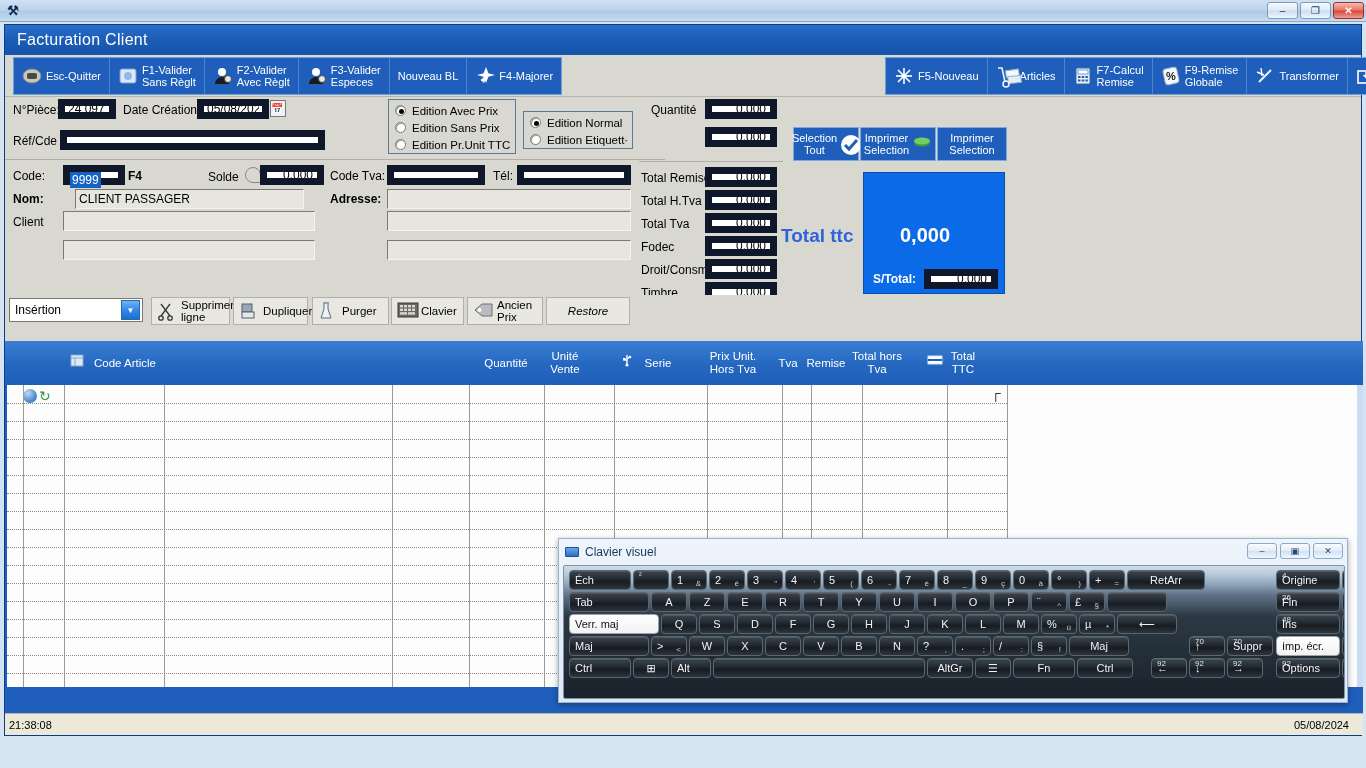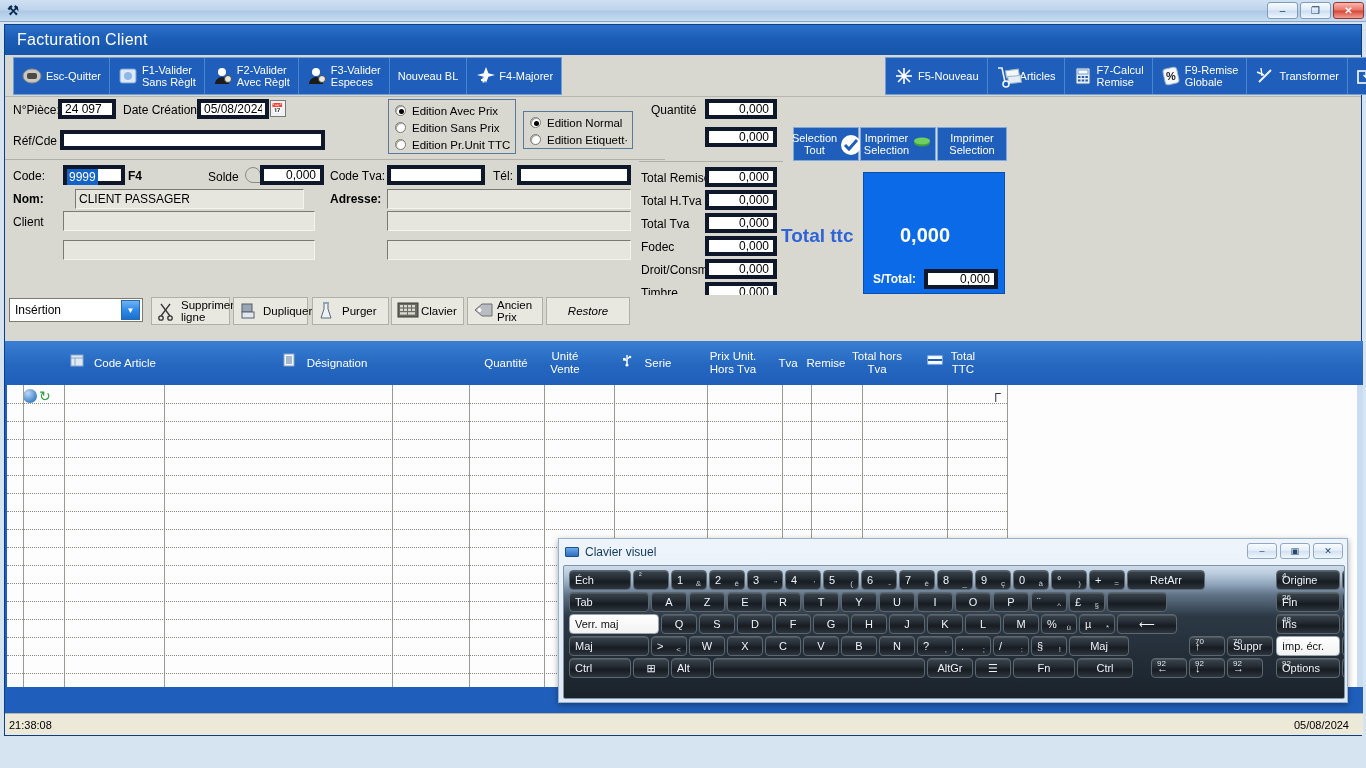--- a/index.html
+++ b/index.html
@@ -63,21 +63,21 @@
   .tb-btn:last-child{ border-right:none; }
   .tb-lbl{ display:flex; flex-direction:column; }
   .ico{ width:20px;height:20px;flex:0 0 20px; display:inline-block; position:relative;}
   .ico svg{ display:block; }
 
   
   .formarea{ position:relative; height:198px; background:#d8d8d0; }
   .lbl{ position:absolute; font-size:12px; color:#000; }
   .lbl.b{ font-weight:bold; }
   .fld{
-    position:absolute; background:#ffffff; border:4px solid #0f172a;
+    position:absolute; background:#ffffff; border:7px solid #0f172a;
     font-size:12px; color:#000; padding:1px 3px; line-height:16px; height:20px;
     font-family:"Liberation Sans", sans-serif;
   }
   .fld.sunken{
     background:#e6e6de; border:1px solid #9a9a92;
     border-top-color:#7a7a72; border-left-color:#7a7a72;
     border-right-color:#f4f4ee; border-bottom-color:#f4f4ee;
   }
   .fld.num{ text-align:right; padding-right:4px; }
   .selblue{ background:#1464c8; color:#fff; display:inline-block; padding:0 2px; }
@@ -601,36 +601,20 @@
       <div class="grid-head" id="ghead">
           <div class="gh" style="left: 48px; width: 120px;">
             <span class="ico">
               <svg width="14" height="14">
                 <rect x="1" y="2" width="12" height="11" fill="#dfe9f5" stroke="#8aa8c6"></rect>
                 <path d="M1 5h12M5 5v8" stroke="#8aa8c6"></path>
               </svg>
             </span>
             <div class="t">
               <span>Code Article</span>
-            </div>
-          </div>
-          <div class="gh" style="left: 255px; width: 130px;">
-            <span class="ico">
-              <svg width="12" height="14">
-                <rect x="1" y="1" width="10" height="12" fill="#f2f6fb" stroke="#8aa8c6"></rect>
-                <g stroke="#5a7a9a">
-                  <line x1="3" y1="4" x2="9" y2="4"></line>
-                  <line x1="3" y1="6" x2="9" y2="6"></line>
-                  <line x1="3" y1="8" x2="9" y2="8"></line>
-                  <line x1="3" y1="10" x2="9" y2="10"></line>
-                </g>
-              </svg>
-            </span>
-            <div class="t">
-              <span>Désignation</span>
             </div>
           </div>
           <div class="gh" style="left: 465px; width: 72px;">
             <div class="t">
               <span>Quantité</span>
             </div>
           </div>
           <div class="gh" style="left: 536px; width: 48px;">
             <div class="t">
               <span>Unité</span>

